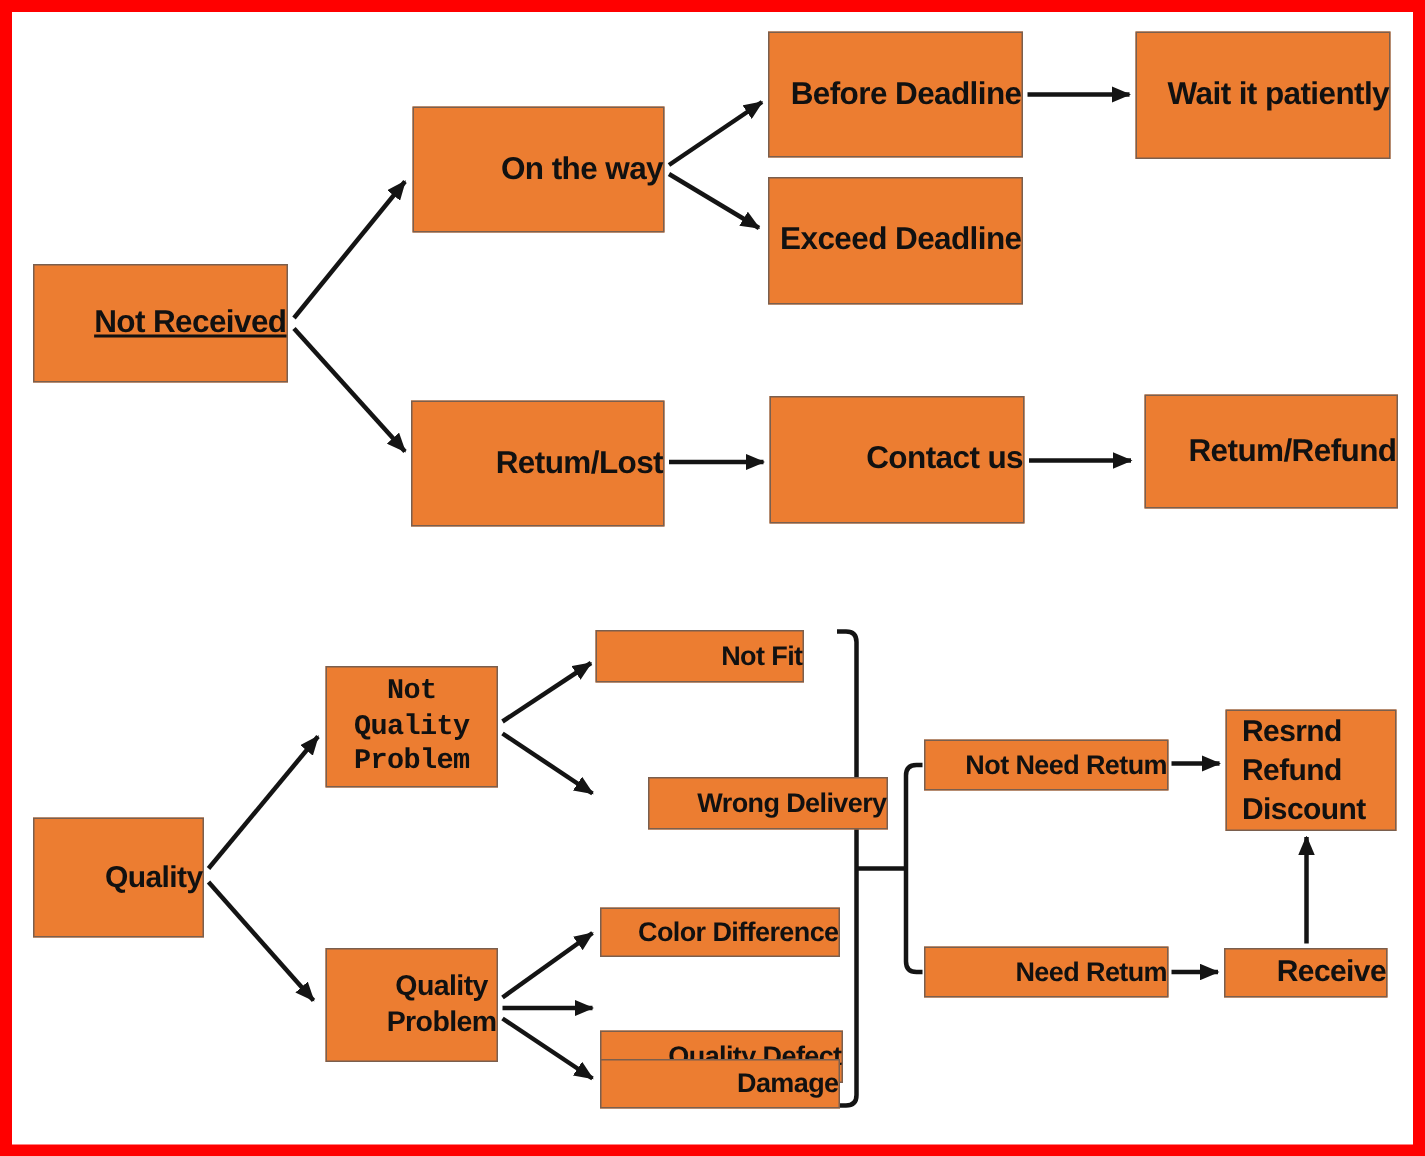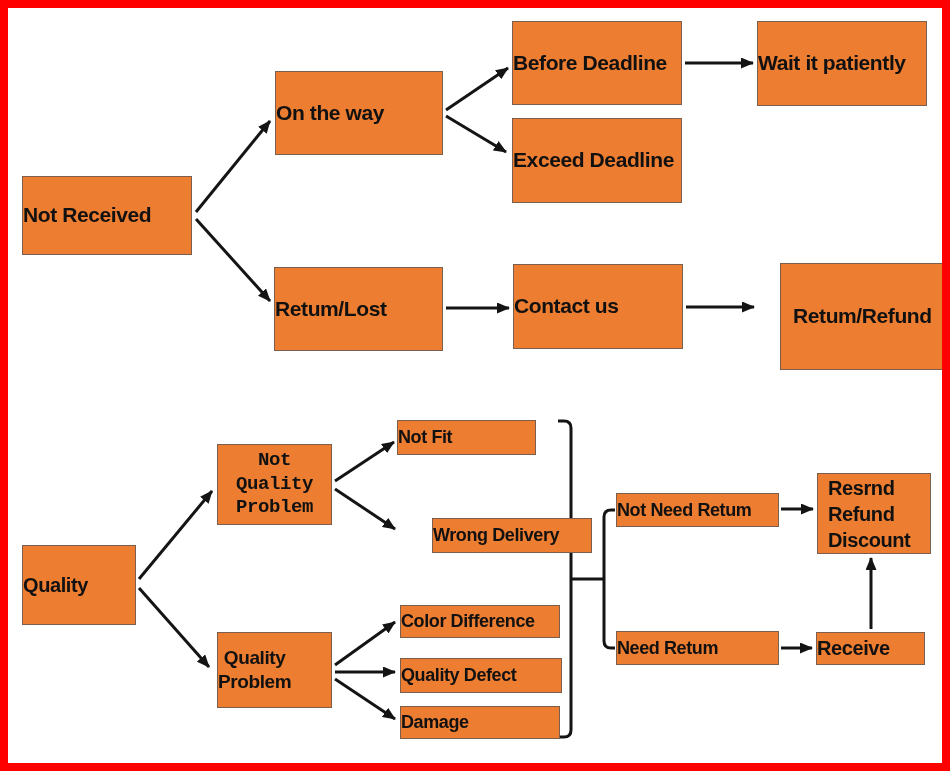--- a/index.html
+++ b/index.html
@@ -35,21 +35,21 @@
   .connectors marker path { fill: var(--arrow); stroke: none; }
   .node {
     position: absolute;
     box-sizing: border-box;
     background: var(--box-fill);
     border: 1px solid var(--box-border);
     color: var(--text);
     font-weight: bold;
     display: flex;
     align-items: center;
-    justify-content: flex-start;
+    justify-content: flex-end;
     text-align: center;
     white-space: pre-line;
     letter-spacing: -0.4px;
     line-height: 1.25;
   }
   .fs-21 { font-size: 21px; }
   .fs-20 { font-size: 20px; }
   .fs-19 { font-size: 19px; }
   .fs-18 { font-size: 18px; }
   .node.left-align {
@@ -88,52 +88,52 @@
     <line x1="335" y1="679" x2="395" y2="719" marker-end="url(#ah)"></line>
     <line x1="781" y1="509" x2="813" y2="509" marker-end="url(#ah)"></line>
     <line x1="781" y1="648" x2="812" y2="648" marker-end="url(#ah)"></line>
     <line x1="871" y1="629" x2="871" y2="558" marker-end="url(#ah)"></line>
 
     <path d="M 558,421 L 564,421 Q 571,421 571,428 L 571,730 Q 571,737 564,737 L 558,737"></path>
     <line x1="571" y1="579" x2="604" y2="579"></line>
     <path d="M 615,510 L 611,510 Q 604,510 604,517 L 604,641 Q 604,648 611,648 L 615,648"></path>
   </svg>
 
-  <div class="node fs-21" style="left:14px;  top:168px; width:170px; height:79px;">
+  <div class="node fs-21" style="left:14px;  top:168px; width:170px; height:79px;text-decoration:underline;">
     <span>Not Received</span></div>
   <div class="node fs-21" style="left:267px; top:63px;  width:168px; height:84px;">
     <span>On the way</span></div>
   <div class="node fs-21" style="left:504px; top:13px;  width:170px; height:84px;">
     <span>Before Deadline</span></div>
   <div class="node fs-21" style="left:749px; top:13px;  width:170px; height:85px;">
     <span>Wait it patiently</span></div>
   <div class="node fs-21" style="left:504px; top:110px; width:170px; height:85px;">
     <span>Exceed Deadline</span></div>
   <div class="node fs-21" style="left:266px; top:259px; width:169px; height:84px;">
     <span>Retum/Lost</span></div>
   <div class="node fs-21" style="left:505px; top:256px; width:170px; height:85px;">
     <span>Contact us</span></div>
-  <div class="node fs-21" style="left:772px; top:255px; width:169px; height:107px;padding-left:12px;">
+  <div class="node fs-21" style="left:755px; top:255px; width:169px; height:76px;padding-left:12px;">
     <span>Retum/Refund</span></div>
 
   <div class="node fs-20" style="left:14px;  top:537px; width:114px; height:80px;">
     <span>Quality</span></div>
   <div class="node fs-19" style="left:209px; top:436px; width:115px; height:81px;font-family:Liberation Mono, monospace;">
     <span>Not Quality
 Problem</span></div>
   <div class="node fs-19" style="left:209px; top:624px; width:115px; height:76px;">
     <span>Quality
 Problem</span></div>
   <div class="node fs-18" style="left:389px; top:412px; width:139px; height:35px;">
     <span>Not Fit</span></div>
   <div class="node fs-18" style="left:392px; top:510px; width:160px; height:35px;margin-left:32px;">
     <span>Wrong Delivery</span></div>
   <div class="node fs-18" style="left:392px; top:597px; width:160px; height:33px;">
     <span>Color Difference</span></div>
-  <div class="node fs-18" style="left:392px; top:650px; width:162px; height:35px;">
+  <div class="node fs-18" style="left:392px; top:679px; width:162px; height:35px;">
     <span>Quality Defect</span></div>
   <div class="node fs-18" style="left:392px; top:698px; width:160px; height:33px;">
     <span>Damage</span></div>
   <div class="node fs-18" style="left:608px; top:485px; width:163px; height:34px;">
     <span>Not Need Retum</span></div>
   <div class="node fs-20 left-align" style="left:809px; top:465px; width:114px; height:81px;">
     <span>Resrnd
 Refund
 Discount</span></div>
   <div class="node fs-18" style="left:608px; top:623px; width:163px; height:34px;">

